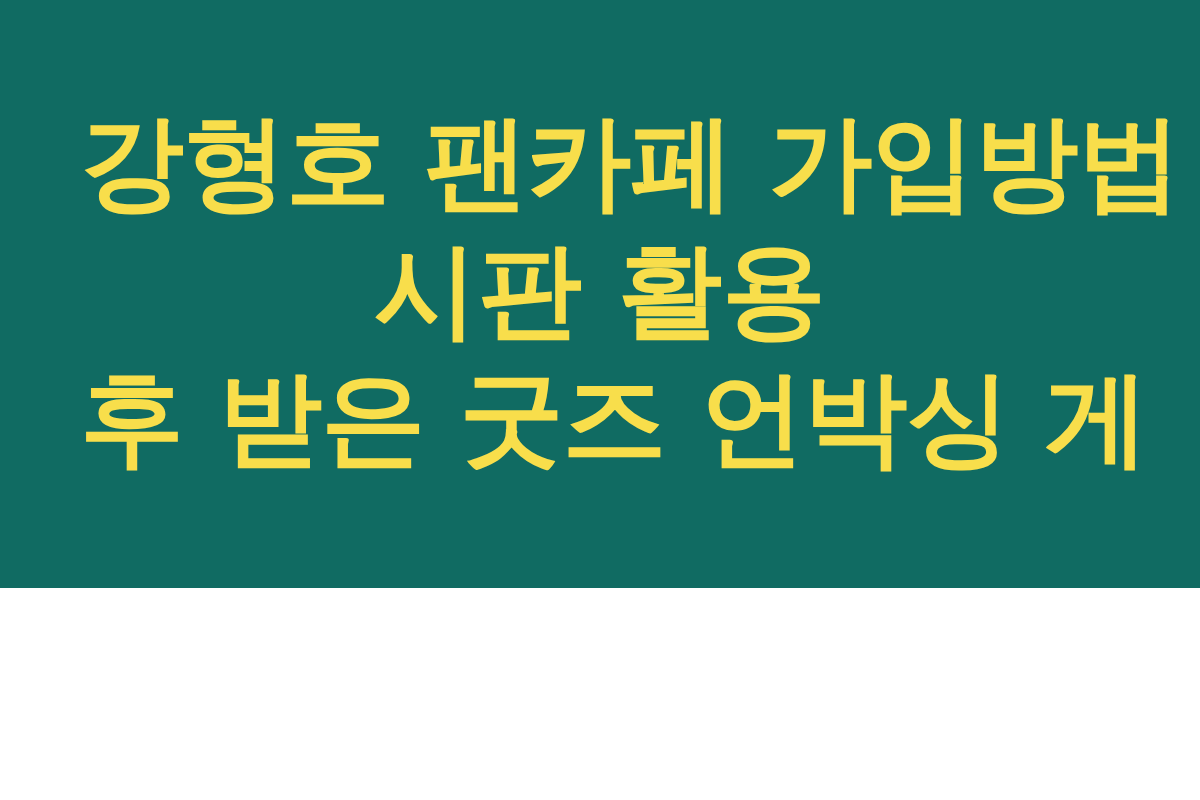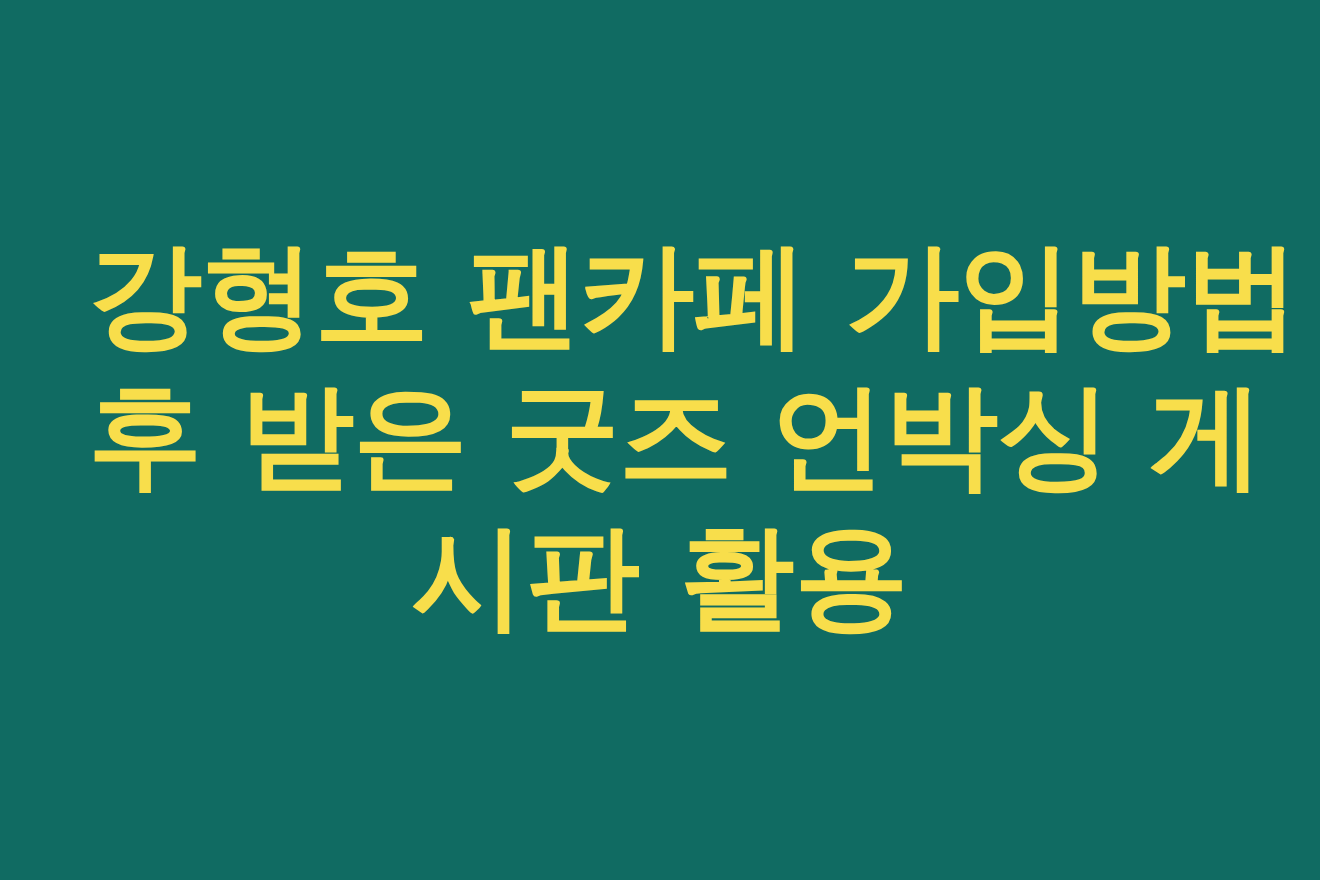--- a/index.html
+++ b/index.html
@@ -11,21 +11,21 @@
   body {
     width: 1200px;
     height: 800px;
     overflow: hidden;
     font-family: "DejaVu Sans", "Liberation Sans", sans-serif;
   }
 
   #thumbnail-canvas {
     position: relative;
     width: 1200px;
-    height: 800px;
+    height: 588px;
     box-sizing: border-box;
     display: flex;
     align-items: center;
     justify-content: center;
     background: #106B62;
   }
 
   #headline-block {
     width: 1040px;
     text-align: center;
@@ -55,19 +55,19 @@
 </style>
 </head>
 <body>
 
 <div id="thumbnail-canvas" style="background: rgb(16, 107, 98);">
 
   <div id="headline-block">
 
     <span class="headline-line line-1" style="color: rgb(248, 222, 75);">강형호 팬카페 가입방법</span>
 
+    <span class="headline-line line-3" style="color: rgb(248, 222, 75);">시판 활용</span>
+
     <span class="headline-line line-2" style="color: rgb(248, 222, 75);">후 받은 굿즈 언박싱 게</span>
-
-    <span class="headline-line line-3" style="color: rgb(248, 222, 75);">시판 활용</span>
 
   </div>
 
 </div>
 
 </body></html>

